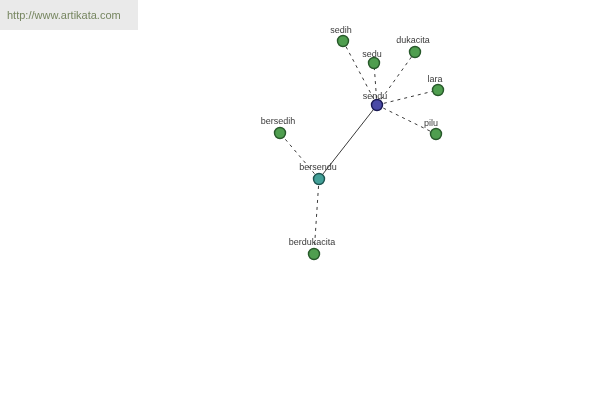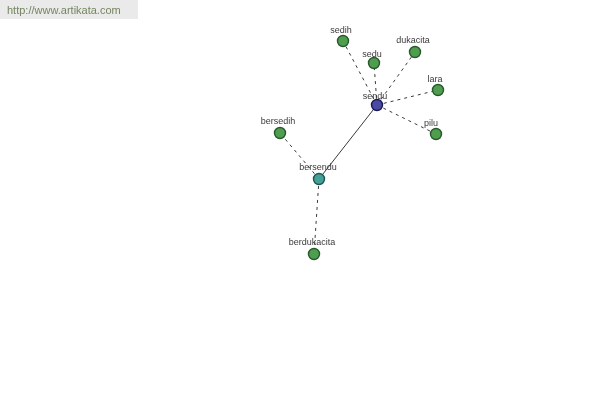--- a/index.html
+++ b/index.html
@@ -9,21 +9,21 @@
     background: #ffffff;
     font-family: "Liberation Sans", sans-serif;
     position: relative;
     overflow: hidden;
   }
   .url-bar {
     position: absolute;
     top: 0;
     left: 0;
     width: 138px;
-    height: 19px;
+    height: 30px;
     background: #eaeaea;
     display: flex;
     align-items: center;
     padding-left: 7px;
     box-sizing: border-box;
   }
   .url-text {
     font-size: 11px;
     color: #75855f;
     white-space: nowrap;

